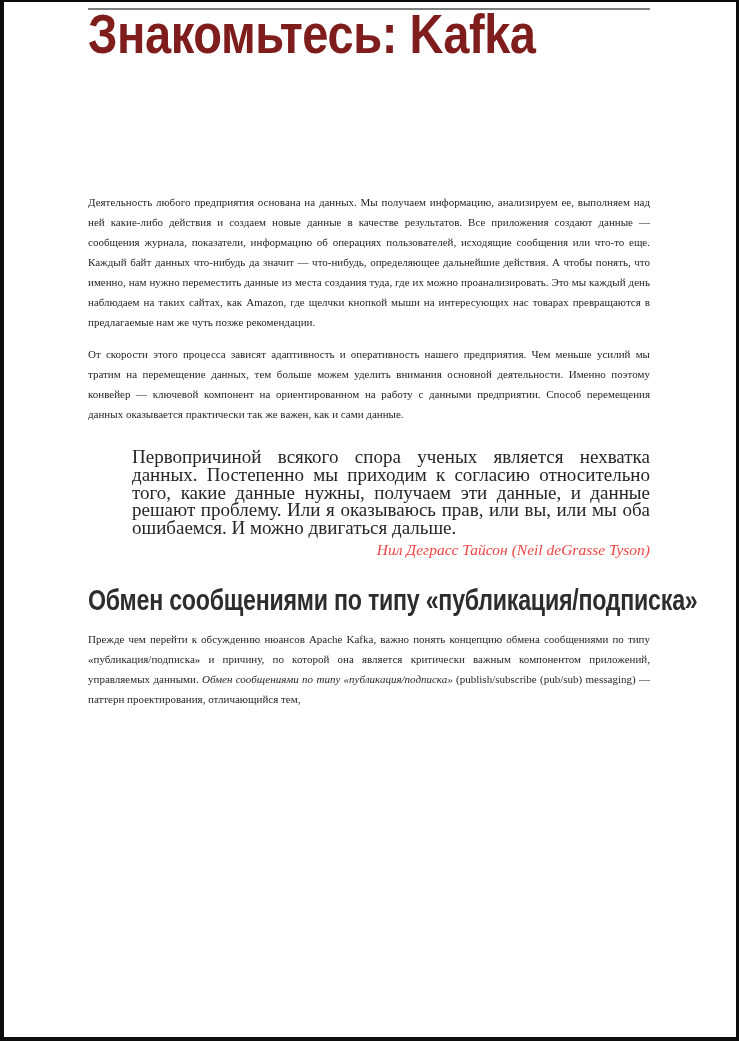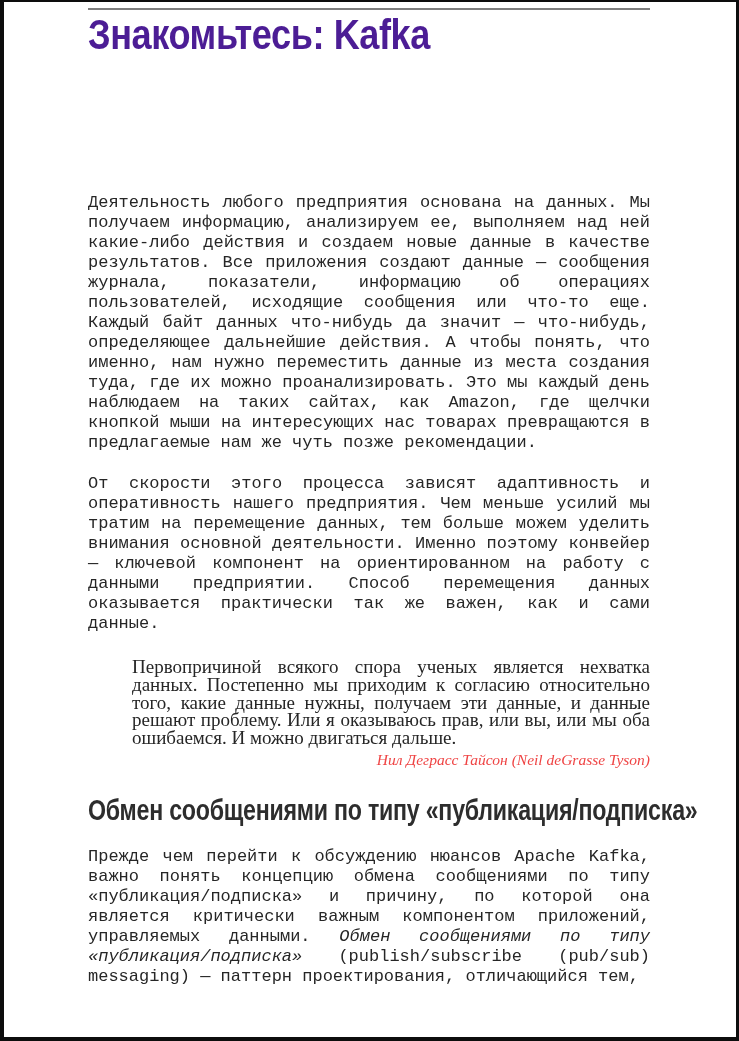--- a/index.html
+++ b/index.html
@@ -43,35 +43,35 @@
   }
   .chapter-rule {
     margin-top: 6px;
     height: 2px;
     width: 562px;
     background: #7e7e7e;
   }
   .chapter-title {
     margin-top: 4px;
     line-height: 48px;
-    font-size: 43px;
+    font-size: 56px;
     letter-spacing: -0.5px;
-    color: #4c1d95;
+    color: #7f1d1d;
   }
   .body-text {
     width: 562px;
-    font-family: Liberation Mono, monospace;
-    font-size: 17px;
+    font-family: Liberation Serif, serif;
+    font-size: 11px;
     line-height: 20px;
     color: #262626;
     text-align: justify;
     margin: 0;
   }
   .p1 { margin-top: 134px; }
-  .p2 { margin-top: 21px; }
+  .p2 { margin-top: 12px; }
   .pull-quote {
     box-sizing: border-box;
     width: 562px;
     padding-left: 44px;
     margin: 24px 0 0 0;
     font-family: "Liberation Serif", "DejaVu Serif", serif;
     font-size: 19px;
     line-height: 17.8px;
     color: #262626;
     text-align: justify;
@@ -86,21 +86,21 @@
     color: #ef4444;
     text-align: right;
   }
   .section-heading {
     margin-top: 24px;
     line-height: 34px;
     font-size: 29px;
     letter-spacing: -0.3px;
     color: #2d2d2d;
   }
-  .p3 { margin-top: 20px; }
+  .p3 { margin-top: 12px; }
   .italic-term { font-style: italic; }
 </style>
 </head>
 <body>
 
 <div class="page">
   <div class="content">
 
 
     <div class="chapter-rule"></div>

